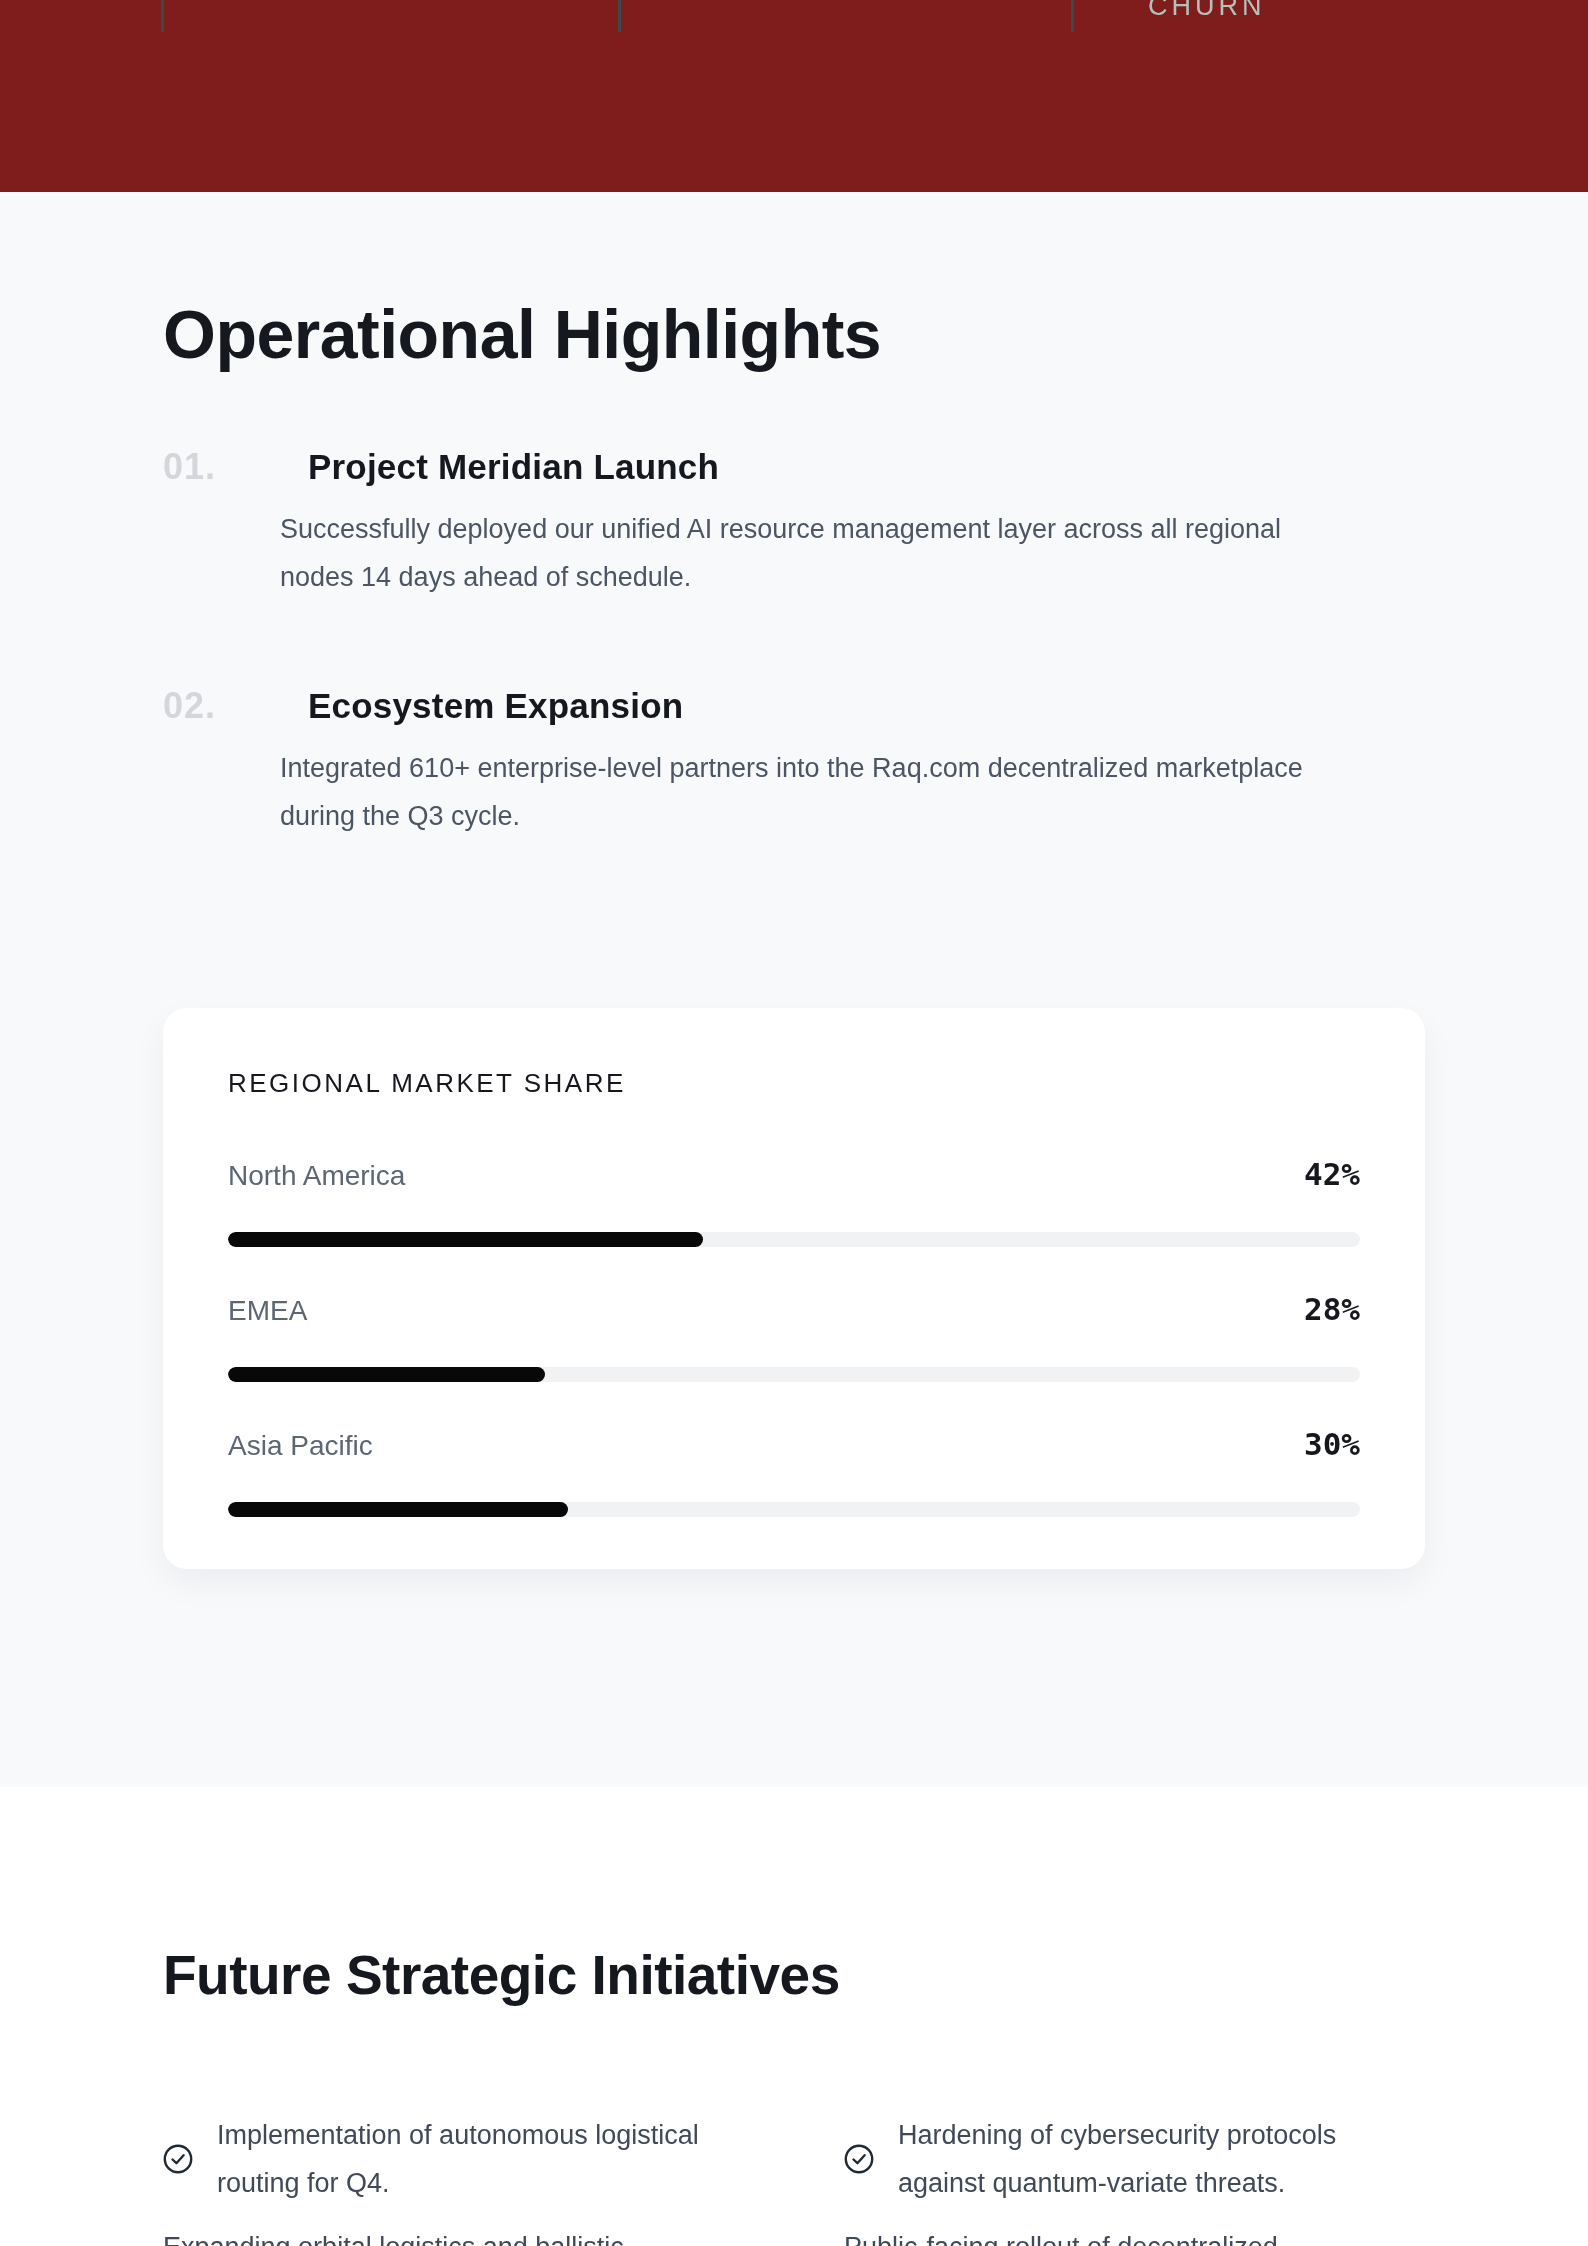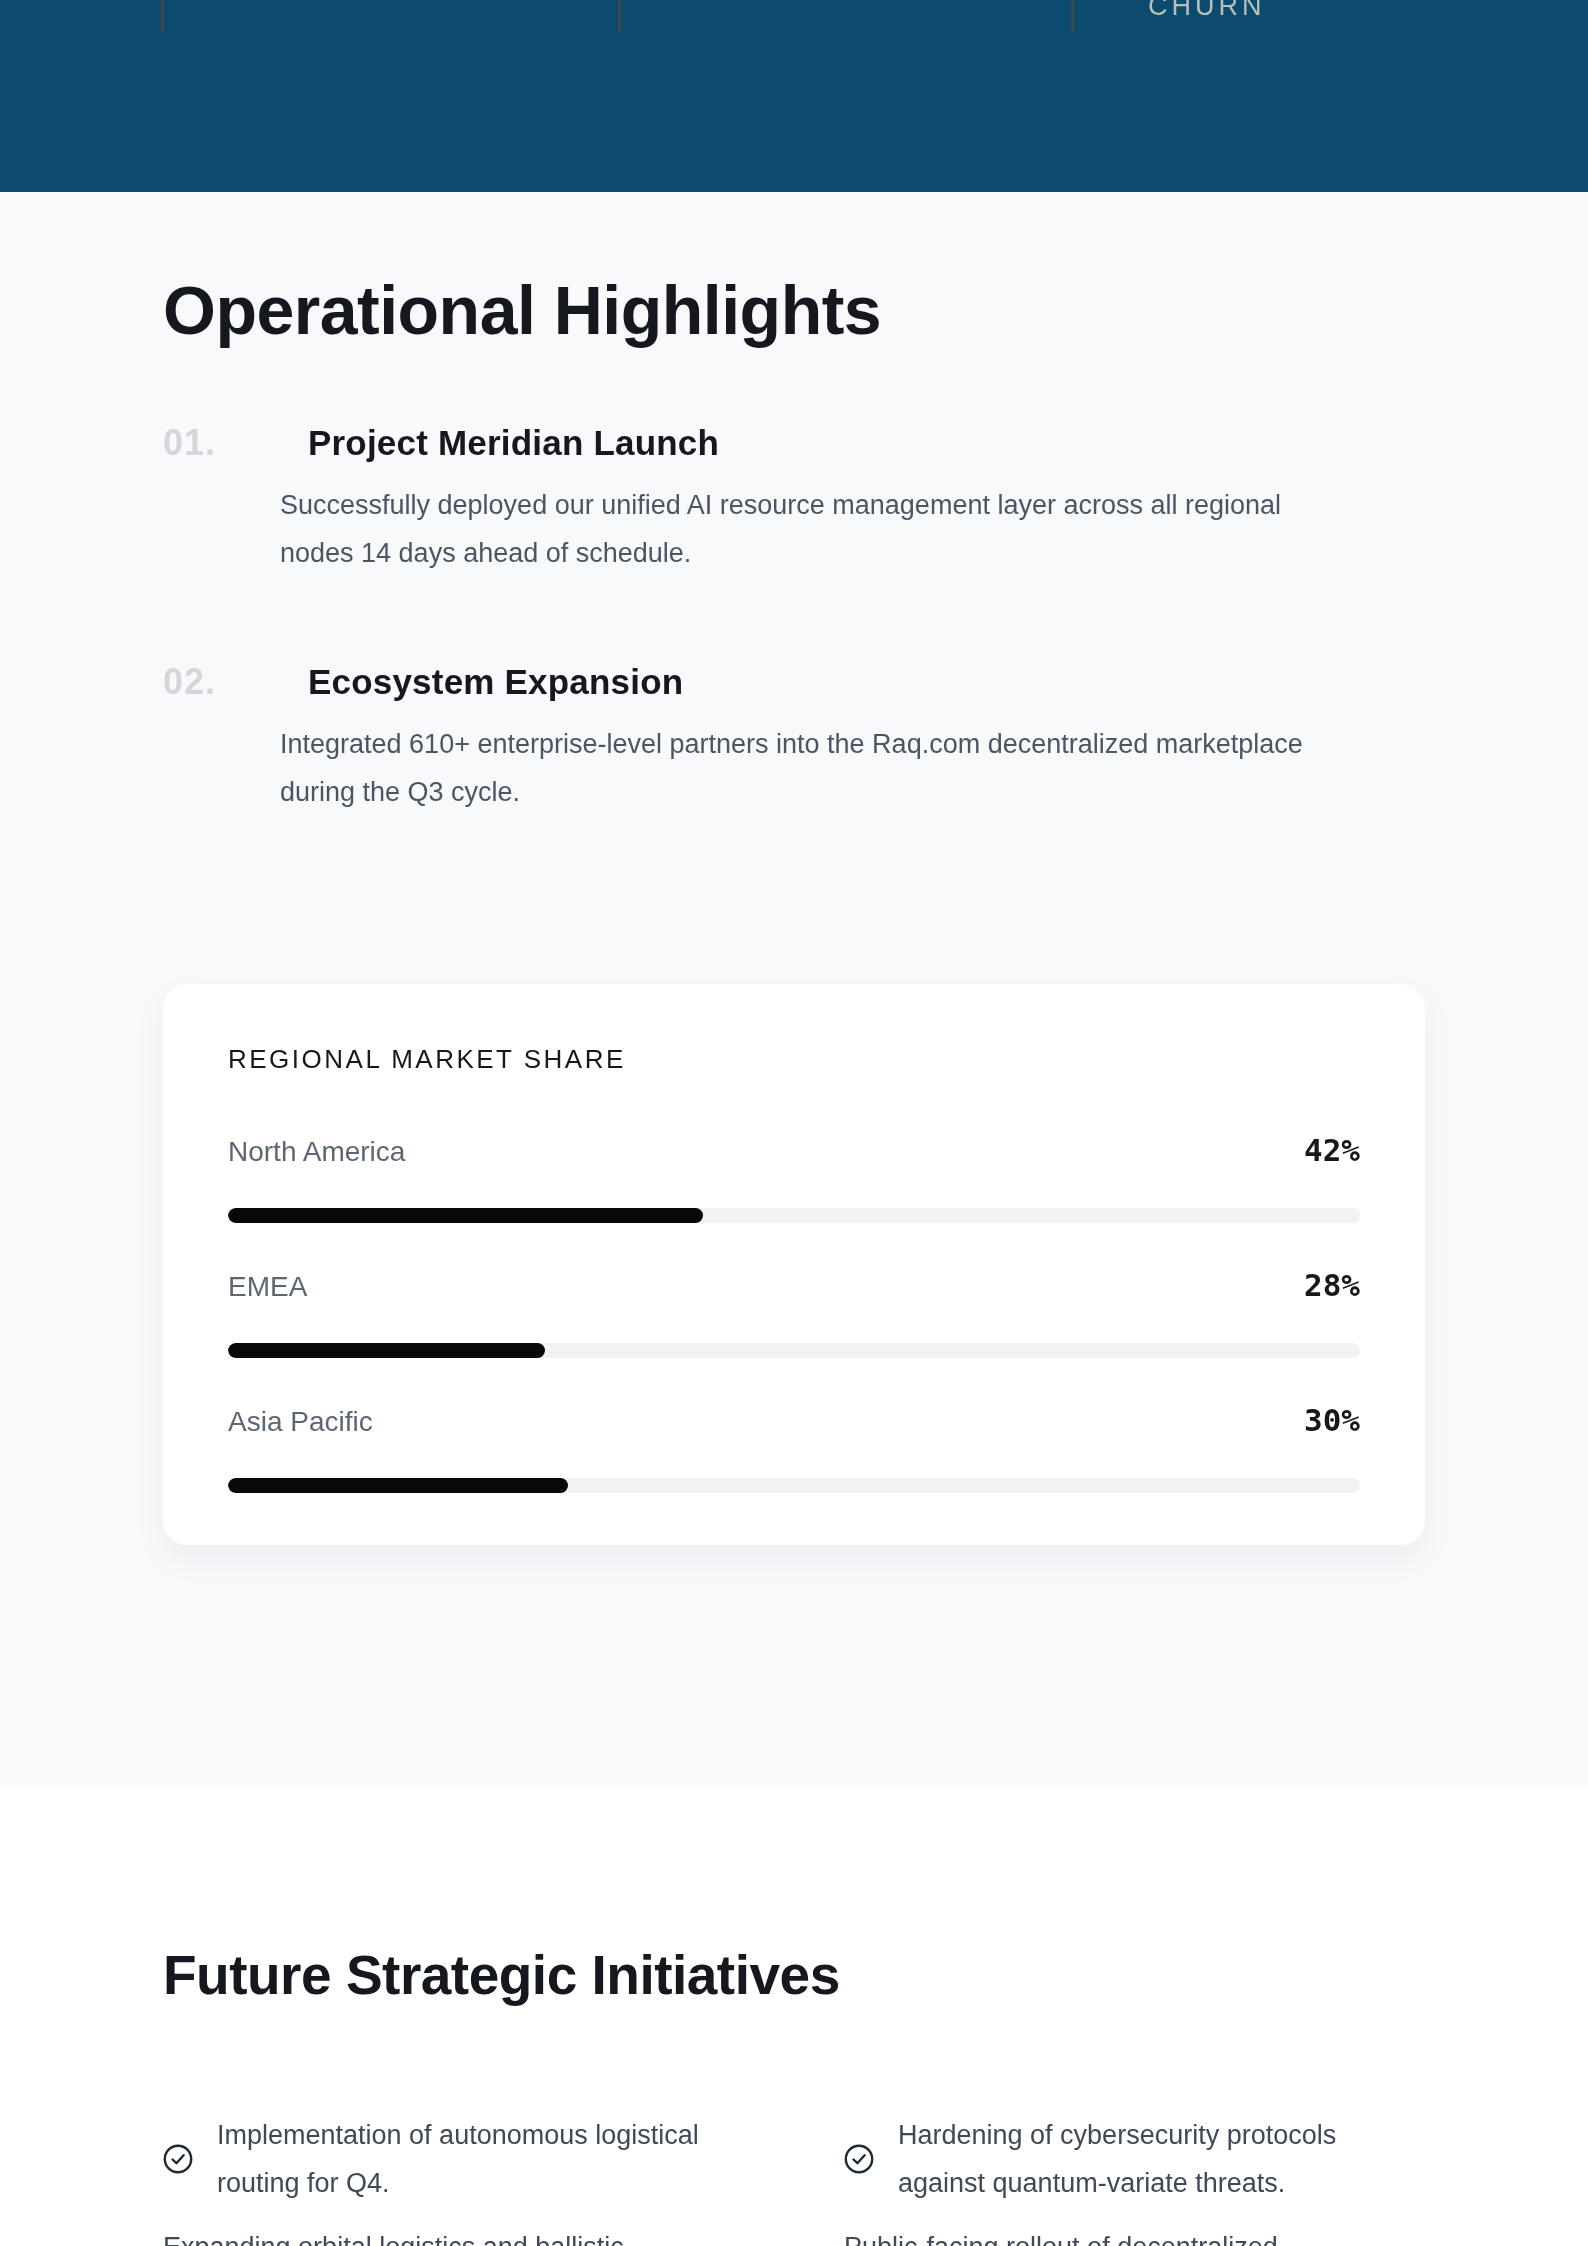--- a/index.html
+++ b/index.html
@@ -13,21 +13,21 @@
     width: 1588px;
     height: 2246px;
     overflow: hidden;
     background: #ffffff;
   }
 
   
   .topbar {
     position: relative;
     height: 192px;
-    background: #0c4a6e;
+    background: #7f1d1d;
   }
   .topbar .vline {
     position: absolute;
     top: 0;
     width: 3px;
     height: 32px;
     background: #3c4a50;
   }
   .vline.v1 { left: 161px; }
   .vline.v2 { left: 618px; }
@@ -42,21 +42,21 @@
     letter-spacing: 4px;
   }
 
   
   .section-gray {
     background: #f8f9fb;
     padding: 0 163px;
     height: 1595px;
   }
   .h1 {
-    padding-top: 80px;
+    padding-top: 104px;
     font-size: 68px;
     font-weight: 700;
     letter-spacing: -0.5px;
     color: #15181e;
     line-height: 1.12;
   }
   .op-item { margin-top: 74px; }
   .op-item.second { margin-top: 84px; }
   .op-item-head {
     display: flex;

